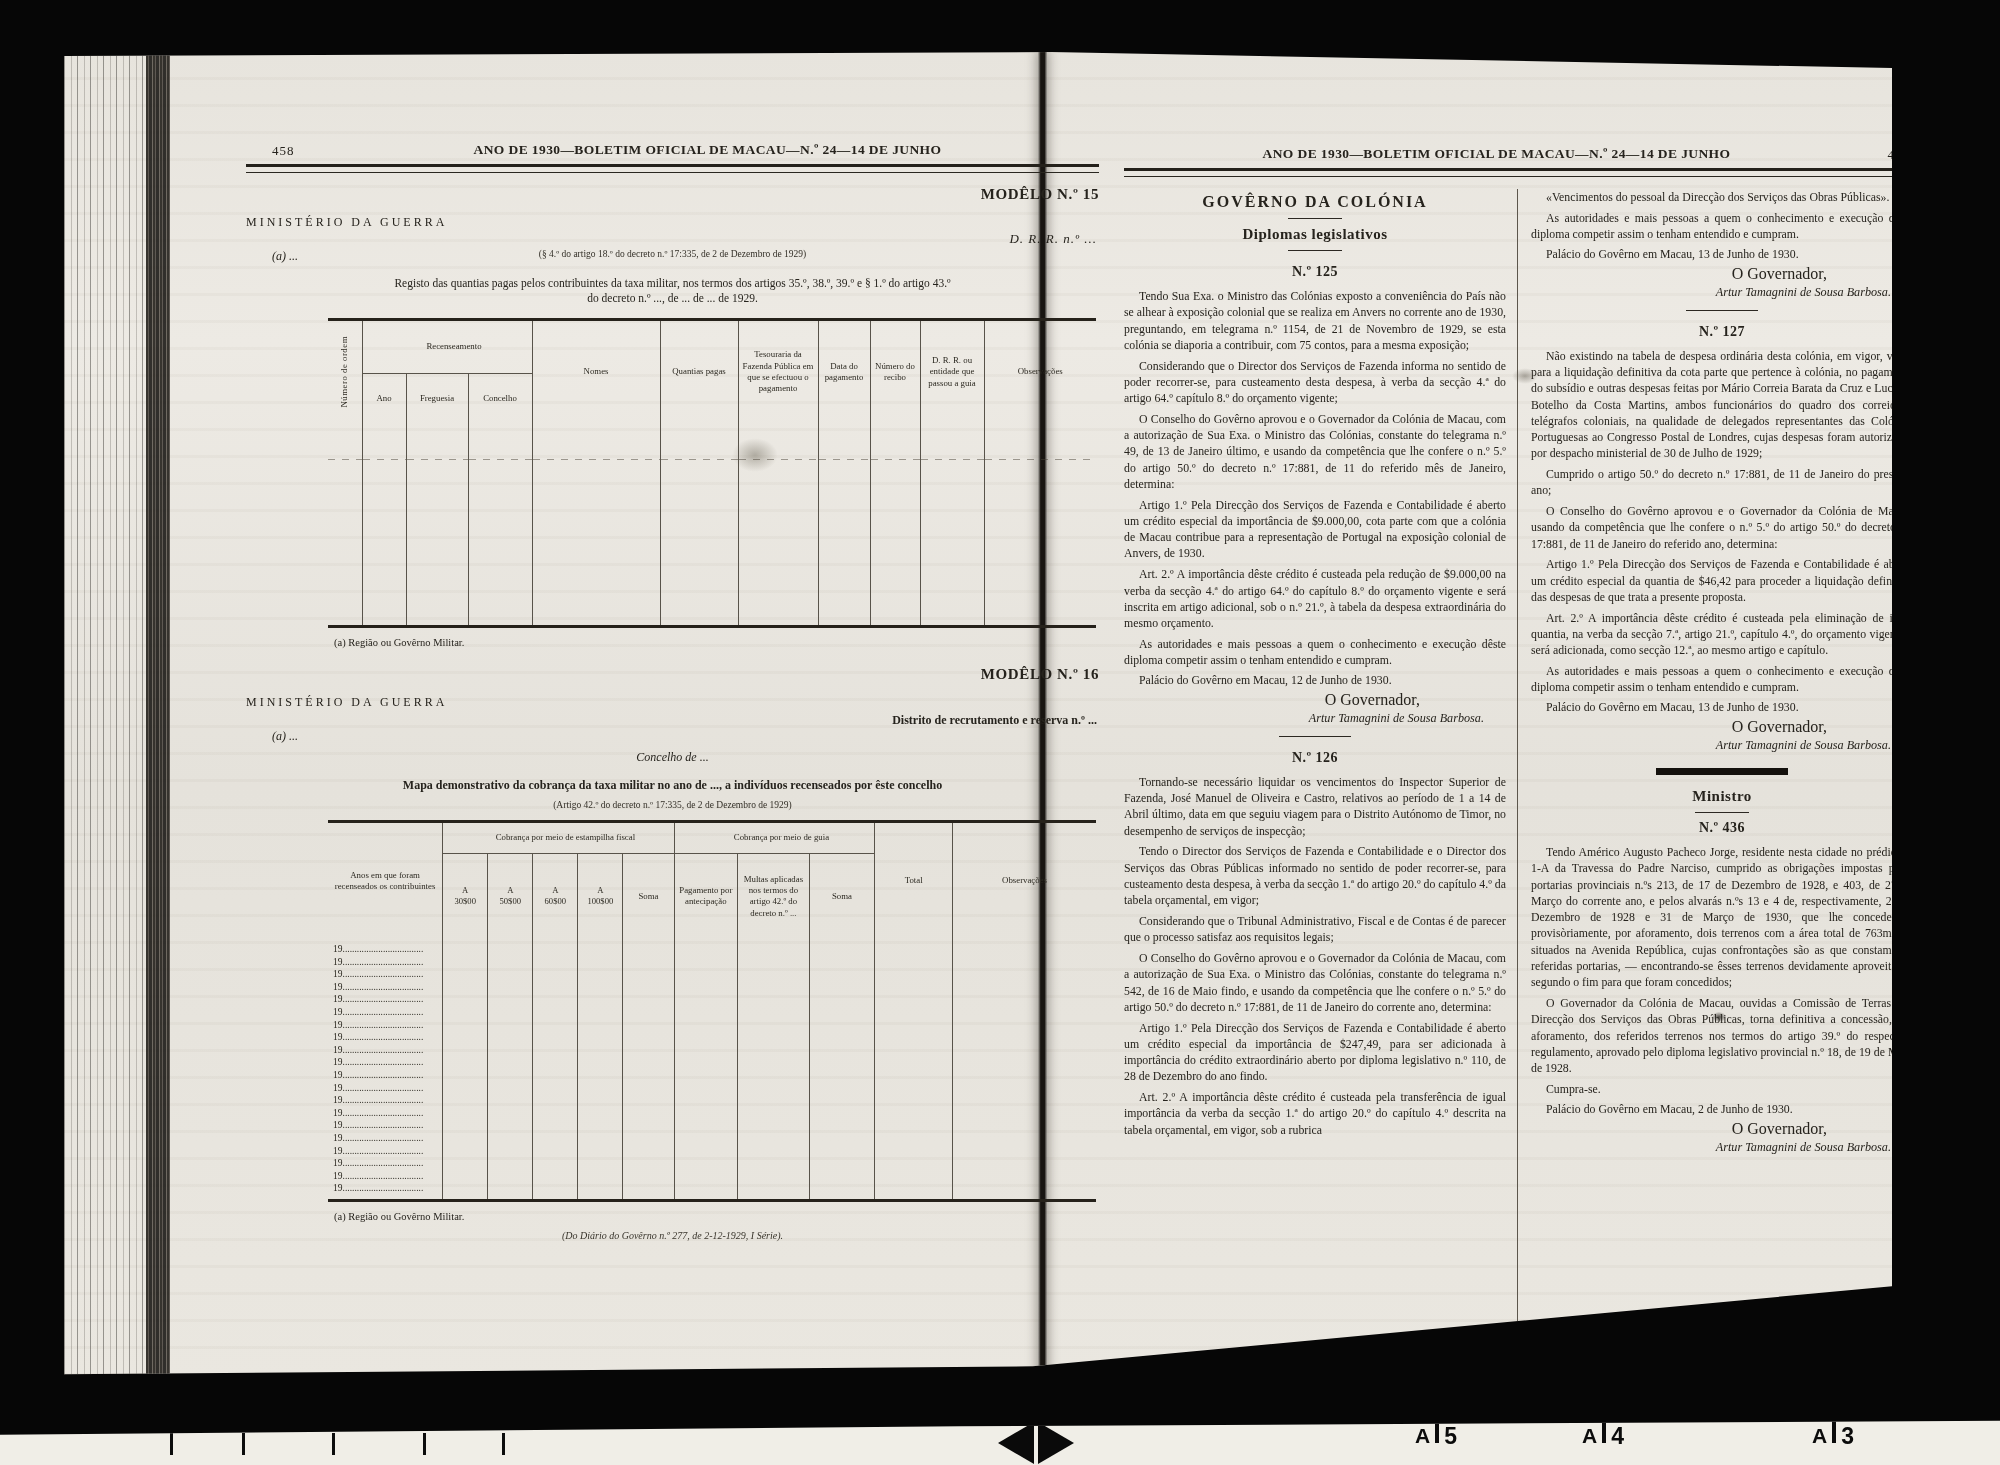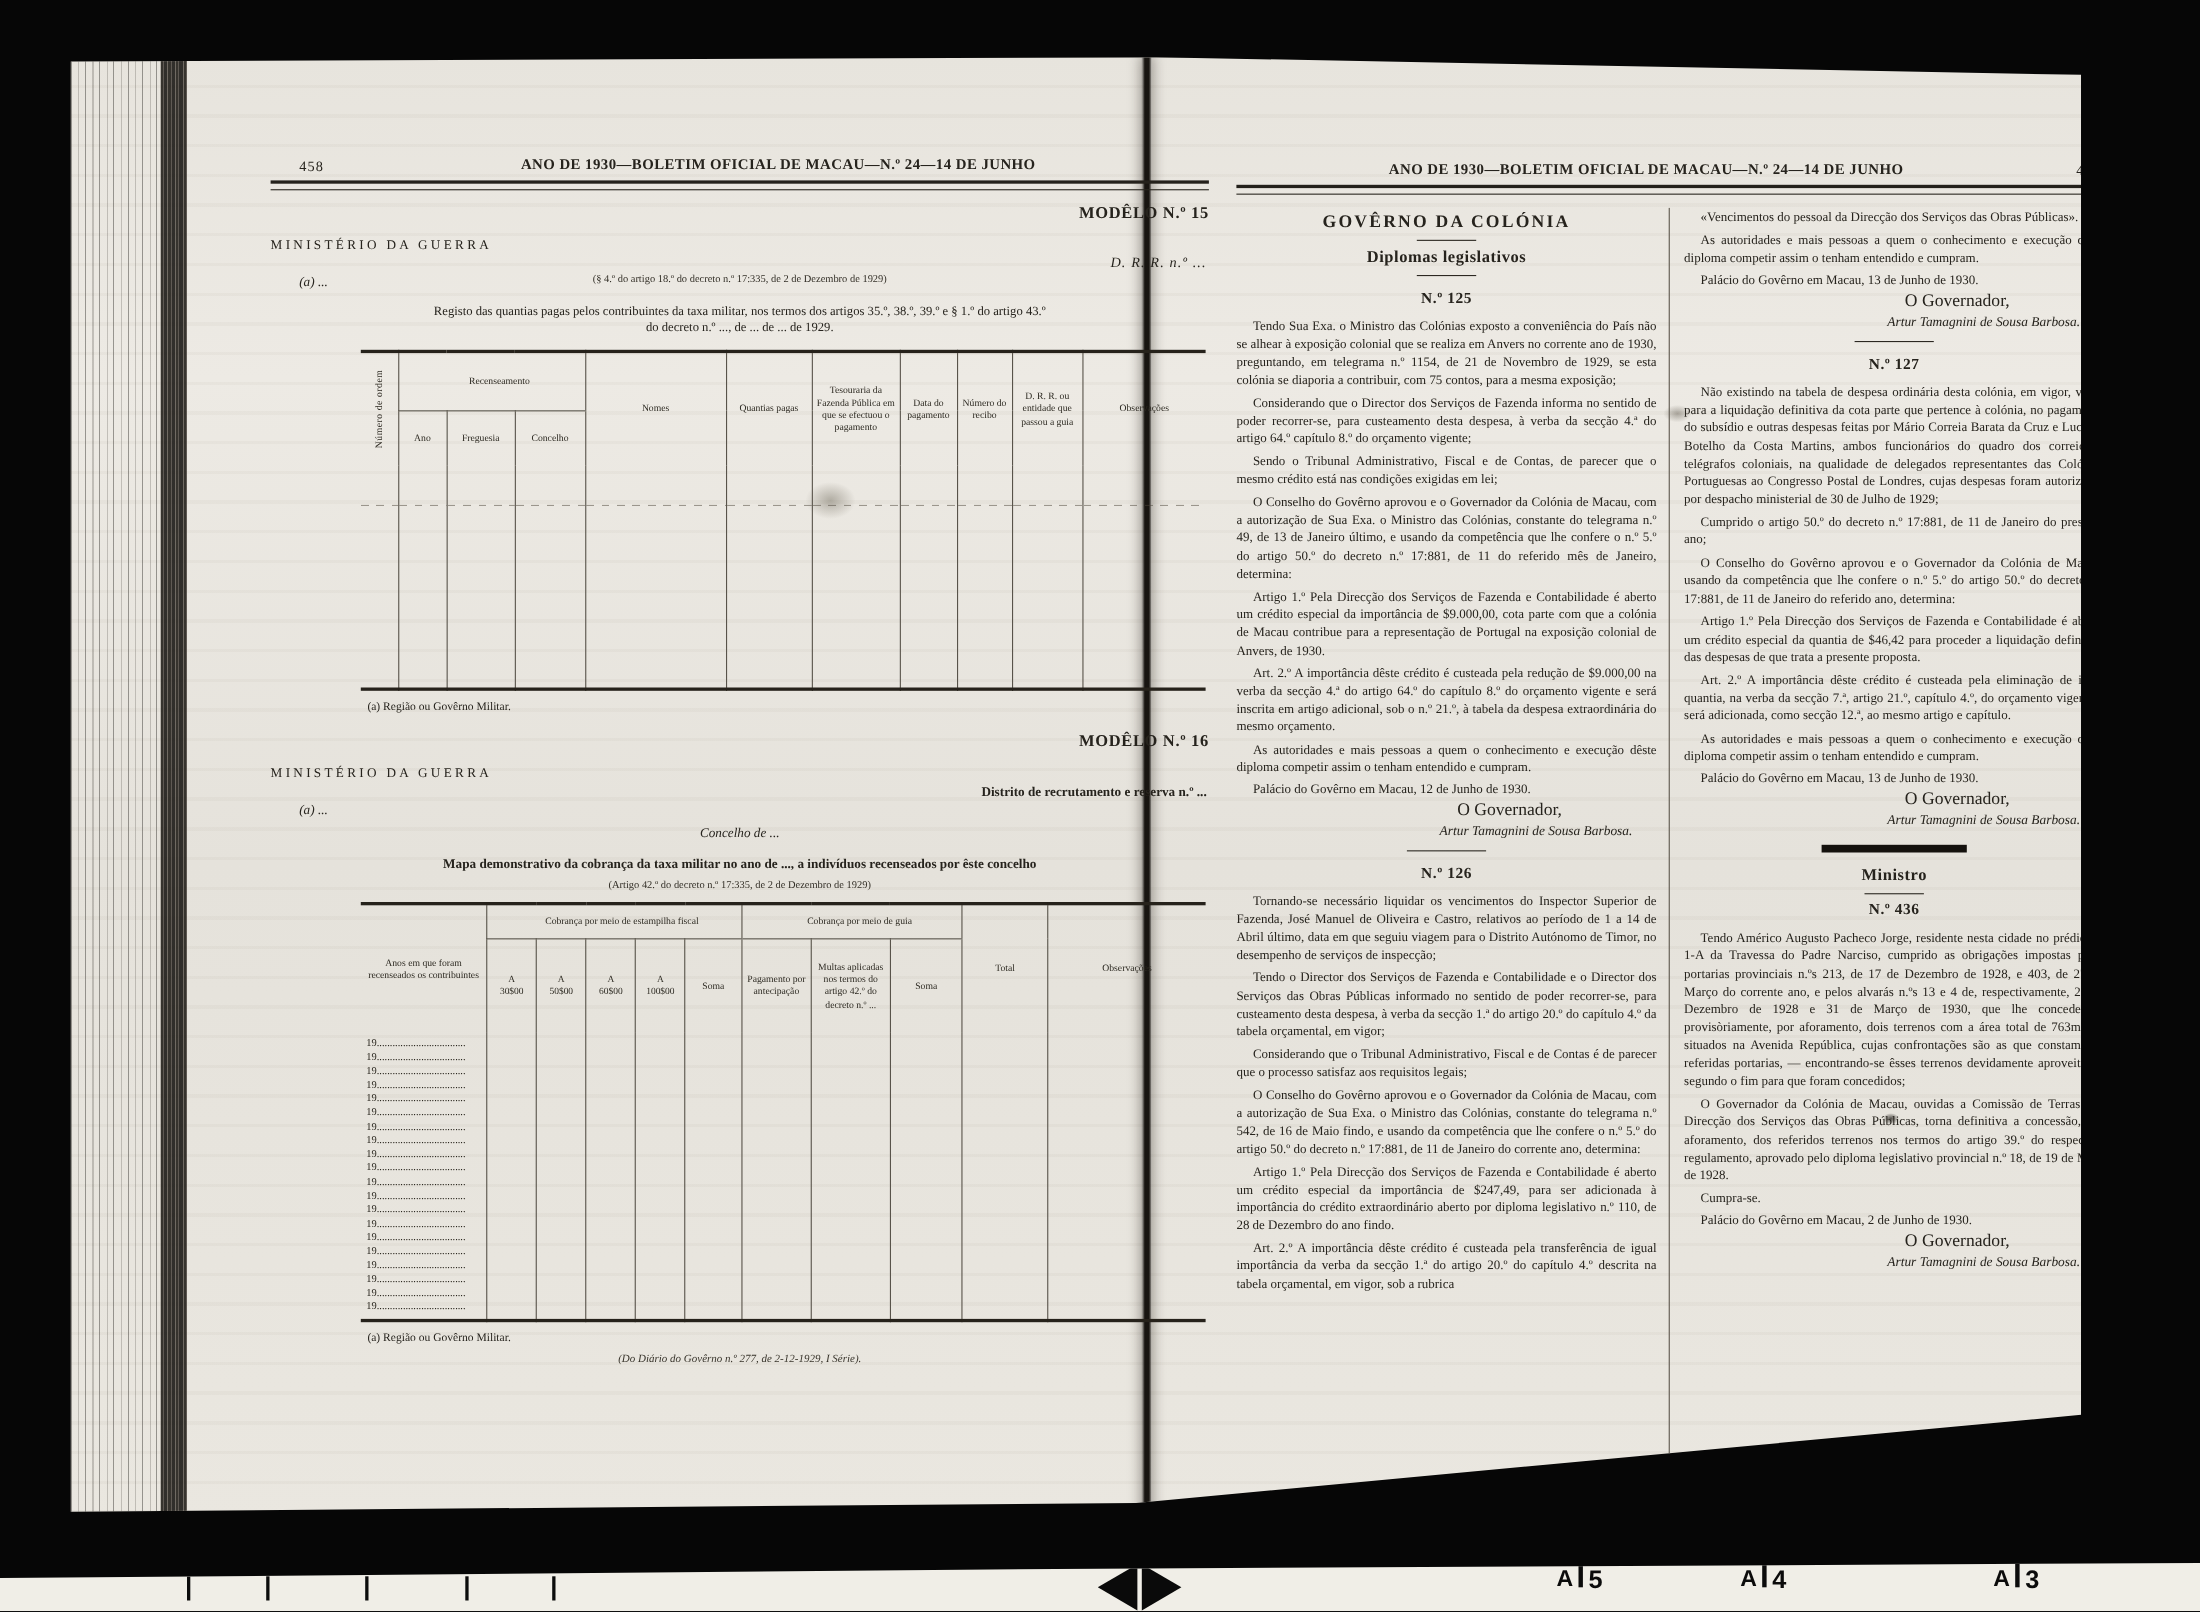--- a/index.html
+++ b/index.html
@@ -284,21 +284,20 @@
 
         <div class="colL">
           <div class="sec-title">GOVÊRNO DA COLÓNIA</div>
           <div class="hr-short"></div>
           <div class="sub-title">Diplomas legislativos</div>
           <div class="hr-short"></div>
           <div class="num-title">N.º 125</div>
           <div>
               <p class="para">Tendo Sua Exa. o Ministro das Colónias exposto a conveniência do País não se alhear à exposição colonial que se realiza em Anvers no corrente ano de 1930, preguntando, em telegrama n.º 1154, de 21 de Novembro de 1929, se esta colónia se diaporia a contribuir, com 75 contos, para a mesma exposição;</p>
               <p class="para">Considerando que o Director dos Serviços de Fazenda informa no sentido de poder recorrer-se, para custeamento desta despesa, à verba da secção 4.ª do artigo 64.º capítulo 8.º do orçamento vigente;</p>
-              <p class="para">Sendo o Tribunal Administrativo, Fiscal e de Contas, de parecer que o mesmo crédito está nas condições exigidas em lei;</p>
               <p class="para">O Conselho do Govêrno aprovou e o Governador da Colónia de Macau, com a autorização de Sua Exa. o Ministro das Colónias, constante do telegrama n.º 49, de 13 de Janeiro último, e usando da competência que lhe confere o n.º 5.º do artigo 50.º do decreto n.º 17:881, de 11 do referido mês de Janeiro, determina:</p>
               <p class="para">Artigo 1.º Pela Direcção dos Serviços de Fazenda e Contabilidade é aberto um crédito especial da importância de $9.000,00, cota parte com que a colónia de Macau contribue para a representação de Portugal na exposição colonial de Anvers, de 1930.</p>
               <p class="para">Art. 2.º A importância dêste crédito é custeada pela redução de $9.000,00 na verba da secção 4.ª do artigo 64.º do capítulo 8.º do orçamento vigente e será inscrita em artigo adicional, sob o n.º 21.º, à tabela da despesa extraordinária do mesmo orçamento.</p>
               <p class="para">As autoridades e mais pessoas a quem o conhecimento e execução dêste diploma competir assim o tenham entendido e cumpram.</p>
             </div>
           <p class="place">Palácio do Govêrno em Macau, 12 de Junho de 1930.</p>
           <div class="sig-role">O Governador,</div>
           <div class="sig-name">Artur Tamagnini de Sousa Barbosa.</div>
           <div class="hr-div"></div>
           <div class="num-title">N.º 126</div>

